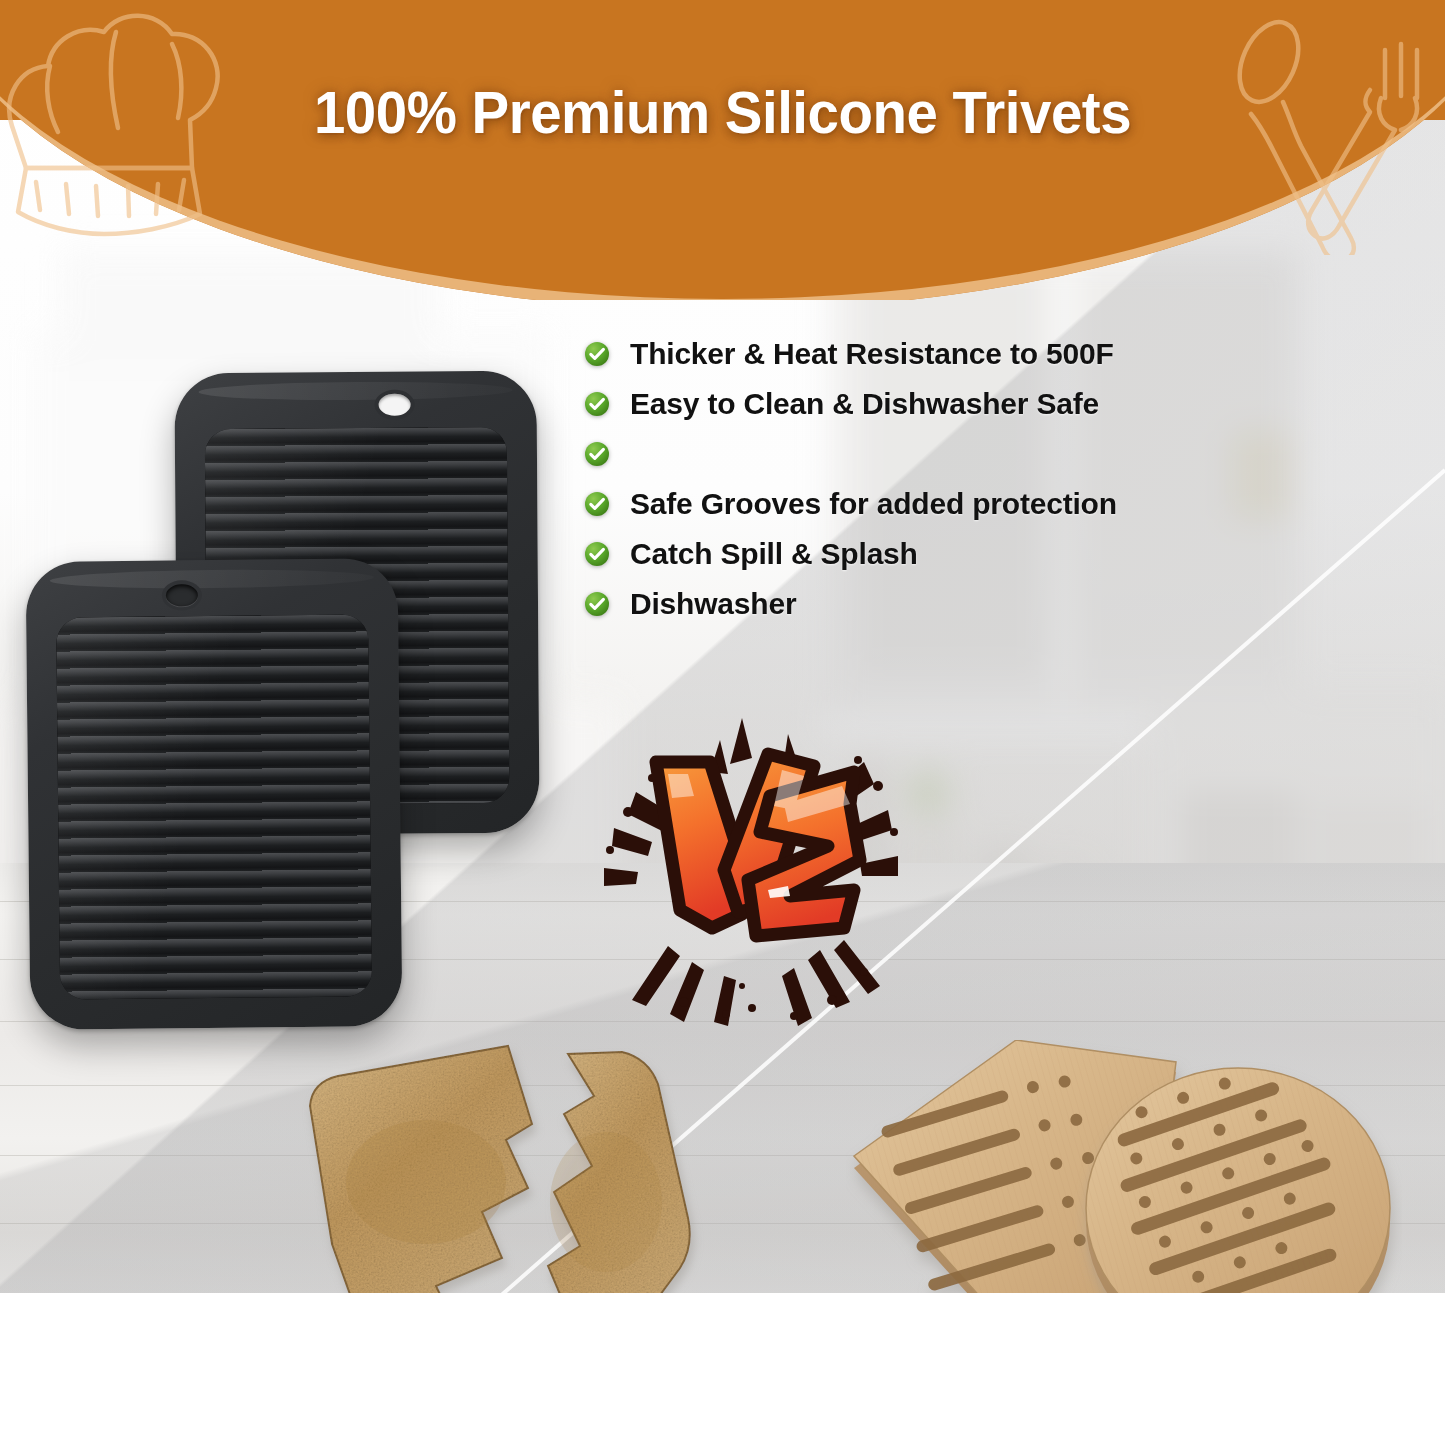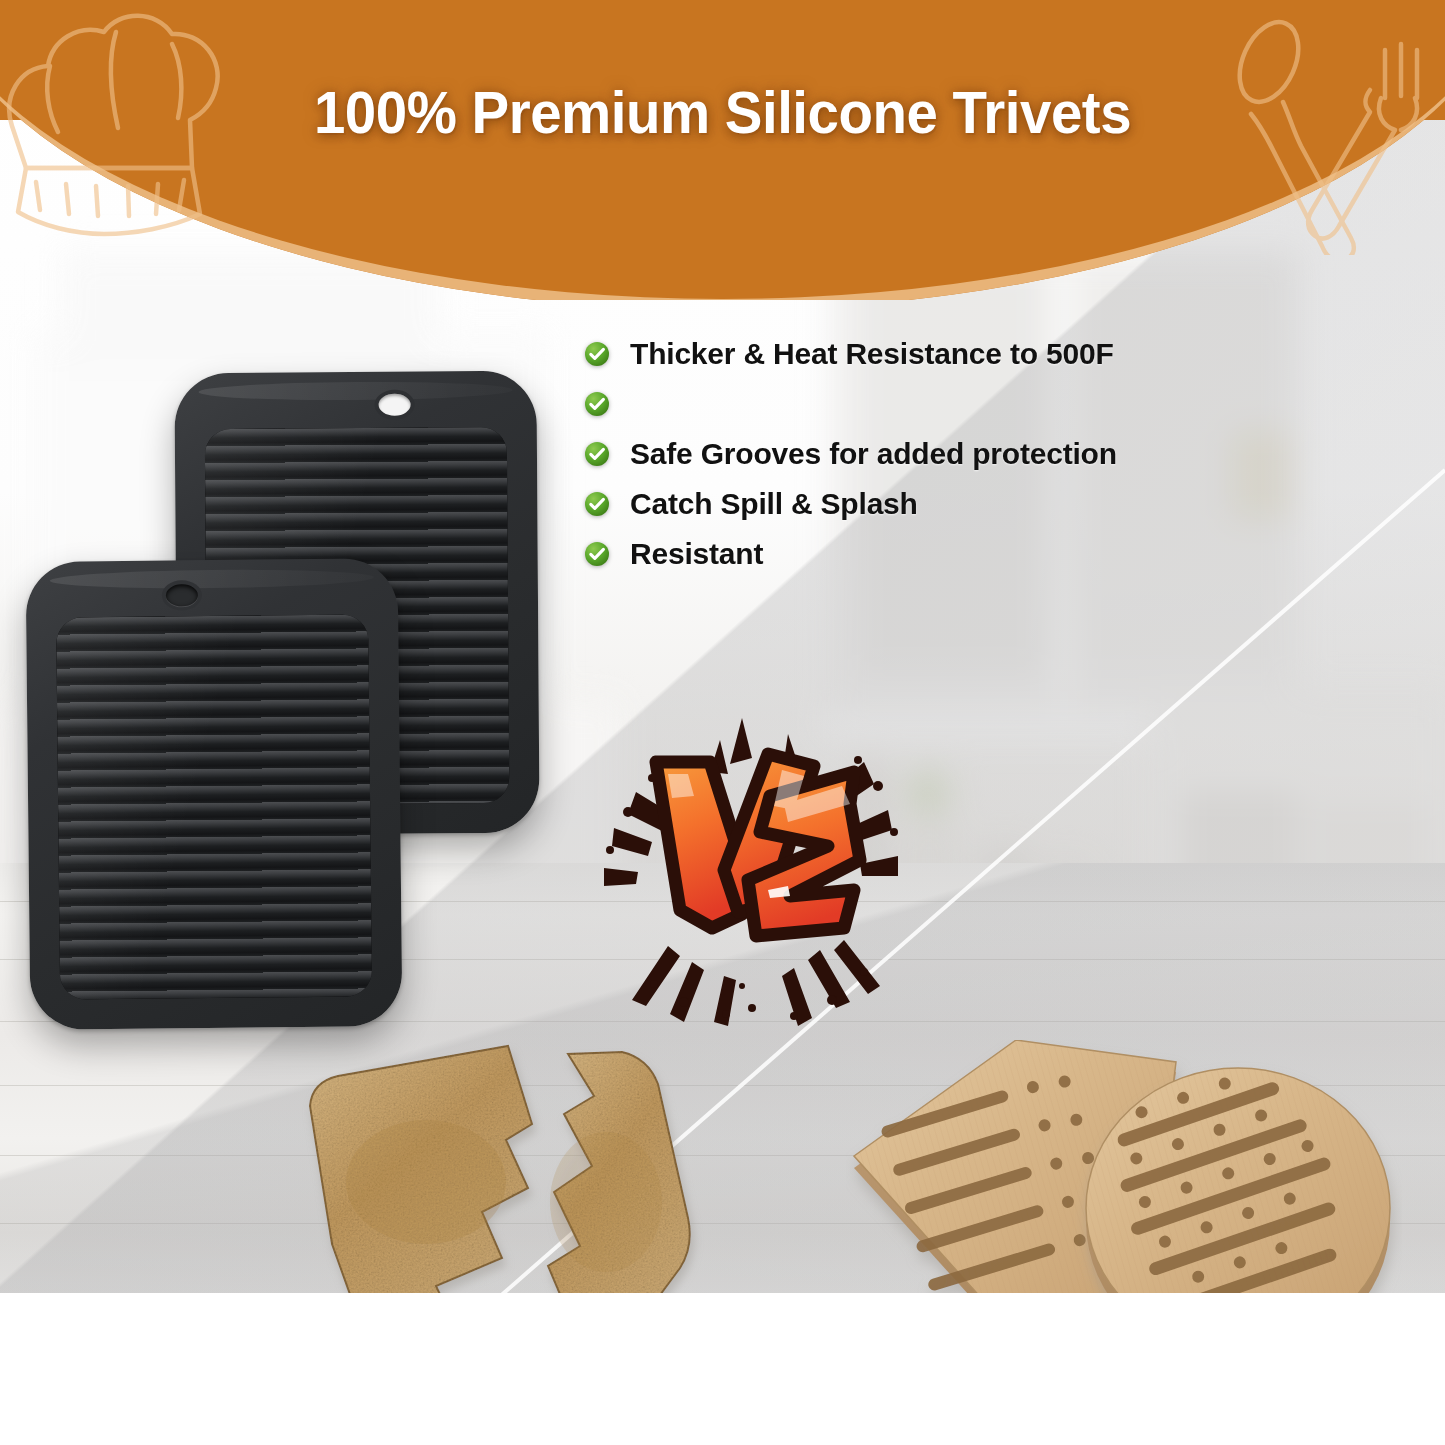--- a/index.html
+++ b/index.html
@@ -197,37 +197,46 @@
                 <stop offset="100%" stop-color="#3d7d16"></stop>
         </radialGradient>
             </defs>
         <circle cx="13" cy="13" r="12" fill="url(#g0)"></circle>
         <path d="M6.8 13.4l4 4 8.6-9" fill="none" stroke="#fff" stroke-width="3.1" stroke-linecap="round" stroke-linejoin="round"></path>
           </svg>
       </span>
       <span class="feat-text">Thicker &amp; Heat Resistance to 500F</span>
     </div>
 
-
     <div class="feat">
       <span class="feat-icon">
         <svg viewBox="0 0 26 26">
             <circle cx="13" cy="13" r="12" fill="url(#g0)"></circle>
         <path d="M6.8 13.4l4 4 8.6-9" fill="none" stroke="#fff" stroke-width="3.1" stroke-linecap="round" stroke-linejoin="round"></path>
           </svg>
       </span>
+      <span class="feat-text">Easy to Clean &amp; Dishwasher Safe</span>
     </div>
 
     <div class="feat">
       <span class="feat-icon">
         <svg viewBox="0 0 26 26">
             <circle cx="13" cy="13" r="12" fill="url(#g0)"></circle>
         <path d="M6.8 13.4l4 4 8.6-9" fill="none" stroke="#fff" stroke-width="3.1" stroke-linecap="round" stroke-linejoin="round"></path>
           </svg>
       </span>
+    </div>
+
+    <div class="feat">
+      <span class="feat-icon">
+        <svg viewBox="0 0 26 26">
+            <circle cx="13" cy="13" r="12" fill="url(#g0)"></circle>
+        <path d="M6.8 13.4l4 4 8.6-9" fill="none" stroke="#fff" stroke-width="3.1" stroke-linecap="round" stroke-linejoin="round"></path>
+          </svg>
+      </span>
       <span class="feat-text">Safe Grooves for added protection</span>
     </div>
 
     <div class="feat">
       <span class="feat-icon">
         <svg viewBox="0 0 26 26">
             <circle cx="13" cy="13" r="12" fill="url(#g0)"></circle>
         <path d="M6.8 13.4l4 4 8.6-9" fill="none" stroke="#fff" stroke-width="3.1" stroke-linecap="round" stroke-linejoin="round"></path>
           </svg>
       </span>
@@ -236,21 +245,21 @@
 
 
 
     <div class="feat">
       <span class="feat-icon">
         <svg viewBox="0 0 26 26">
             <circle cx="13" cy="13" r="12" fill="url(#g0)"></circle>
         <path d="M6.8 13.4l4 4 8.6-9" fill="none" stroke="#fff" stroke-width="3.1" stroke-linecap="round" stroke-linejoin="round"></path>
           </svg>
       </span>
-      <span class="feat-text">Resistant</span>
+      <span class="feat-text">Dishwasher</span>
     </div>
 
   </div>
 
   <div class="trivet trivet-back">
     <div class="trivet-body">
       <div class="trivet-edge-hl"></div>
       <div class="trivet-inner">
           <div class="ribs"></div>
           <div class="ribs-shine"></div>

